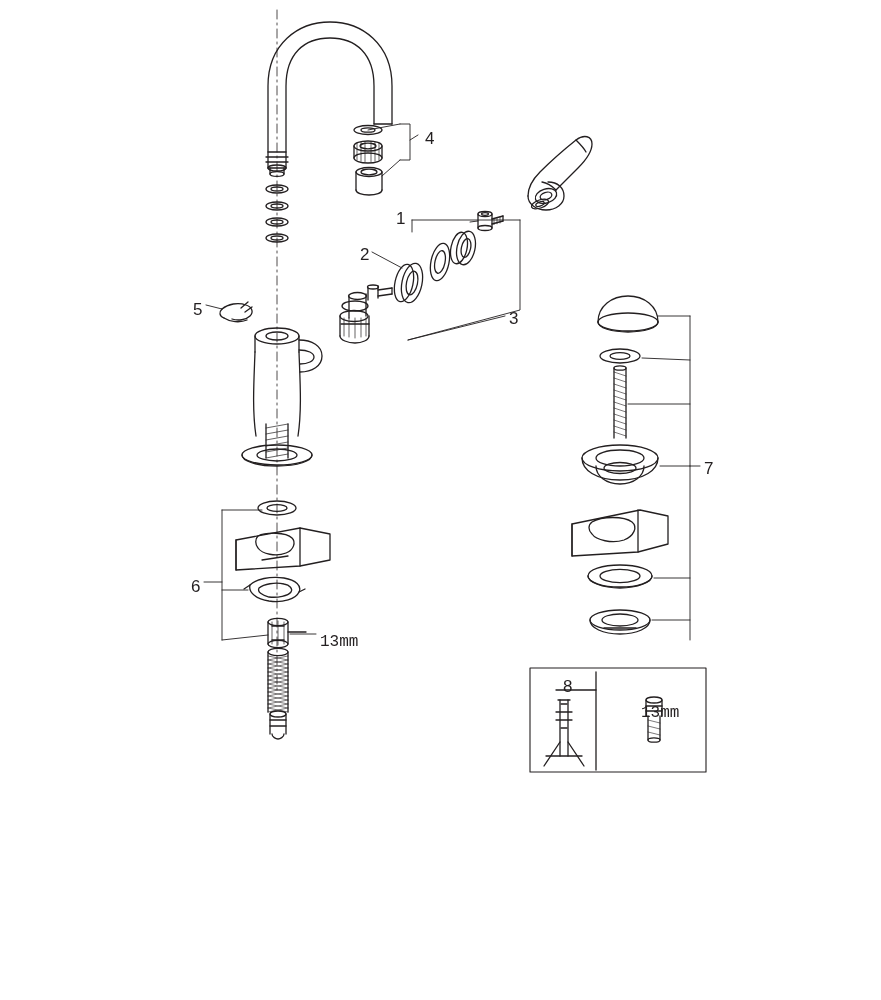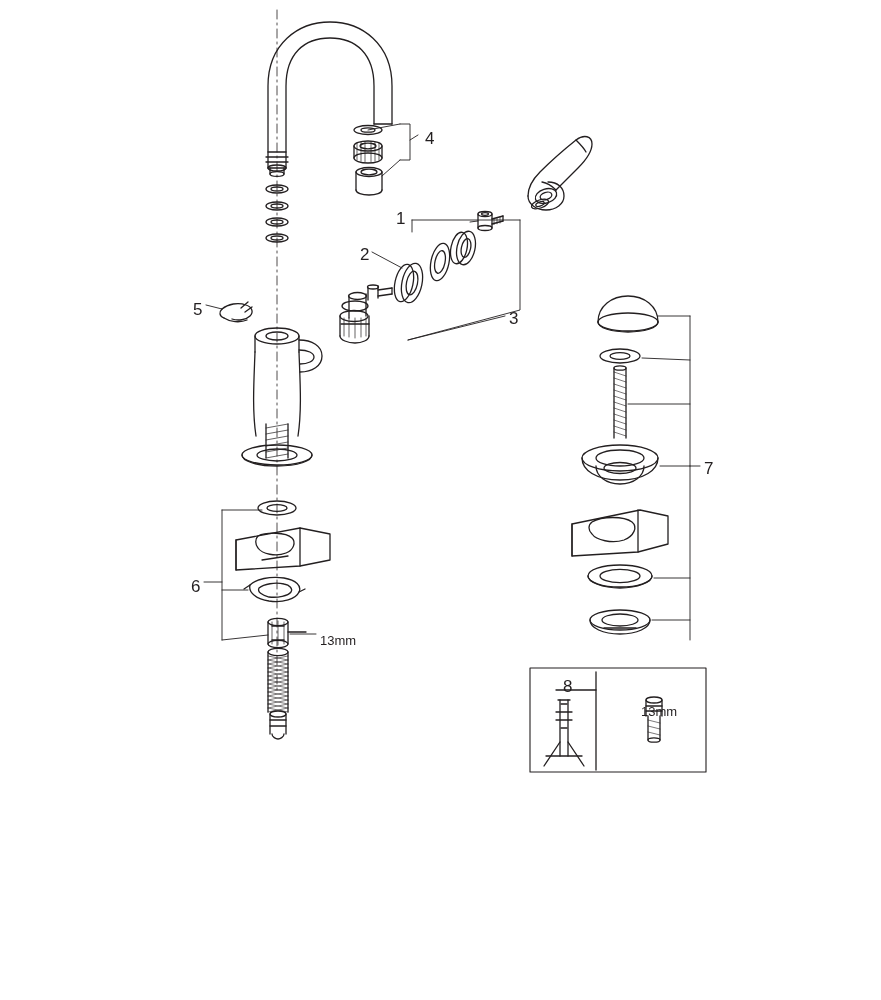--- a/index.html
+++ b/index.html
@@ -27,22 +27,22 @@
   .callout-label {
     position: absolute;
     font-family: "Liberation Sans", sans-serif;
     font-size: 17px;
     color: #231f20;
     line-height: 1;
     white-space: nowrap;
   }
   .dim-label {
     position: absolute;
-    font-family: Liberation Sans, sans-serif;
-    font-size: 13px;
+    font-family: Liberation Mono, monospace;
+    font-size: 16px;
     color: #231f20;
     line-height: 1;
     white-space: nowrap;
   }
 </style>
 </head>
 <body>
 
 <div id="stage">
 

